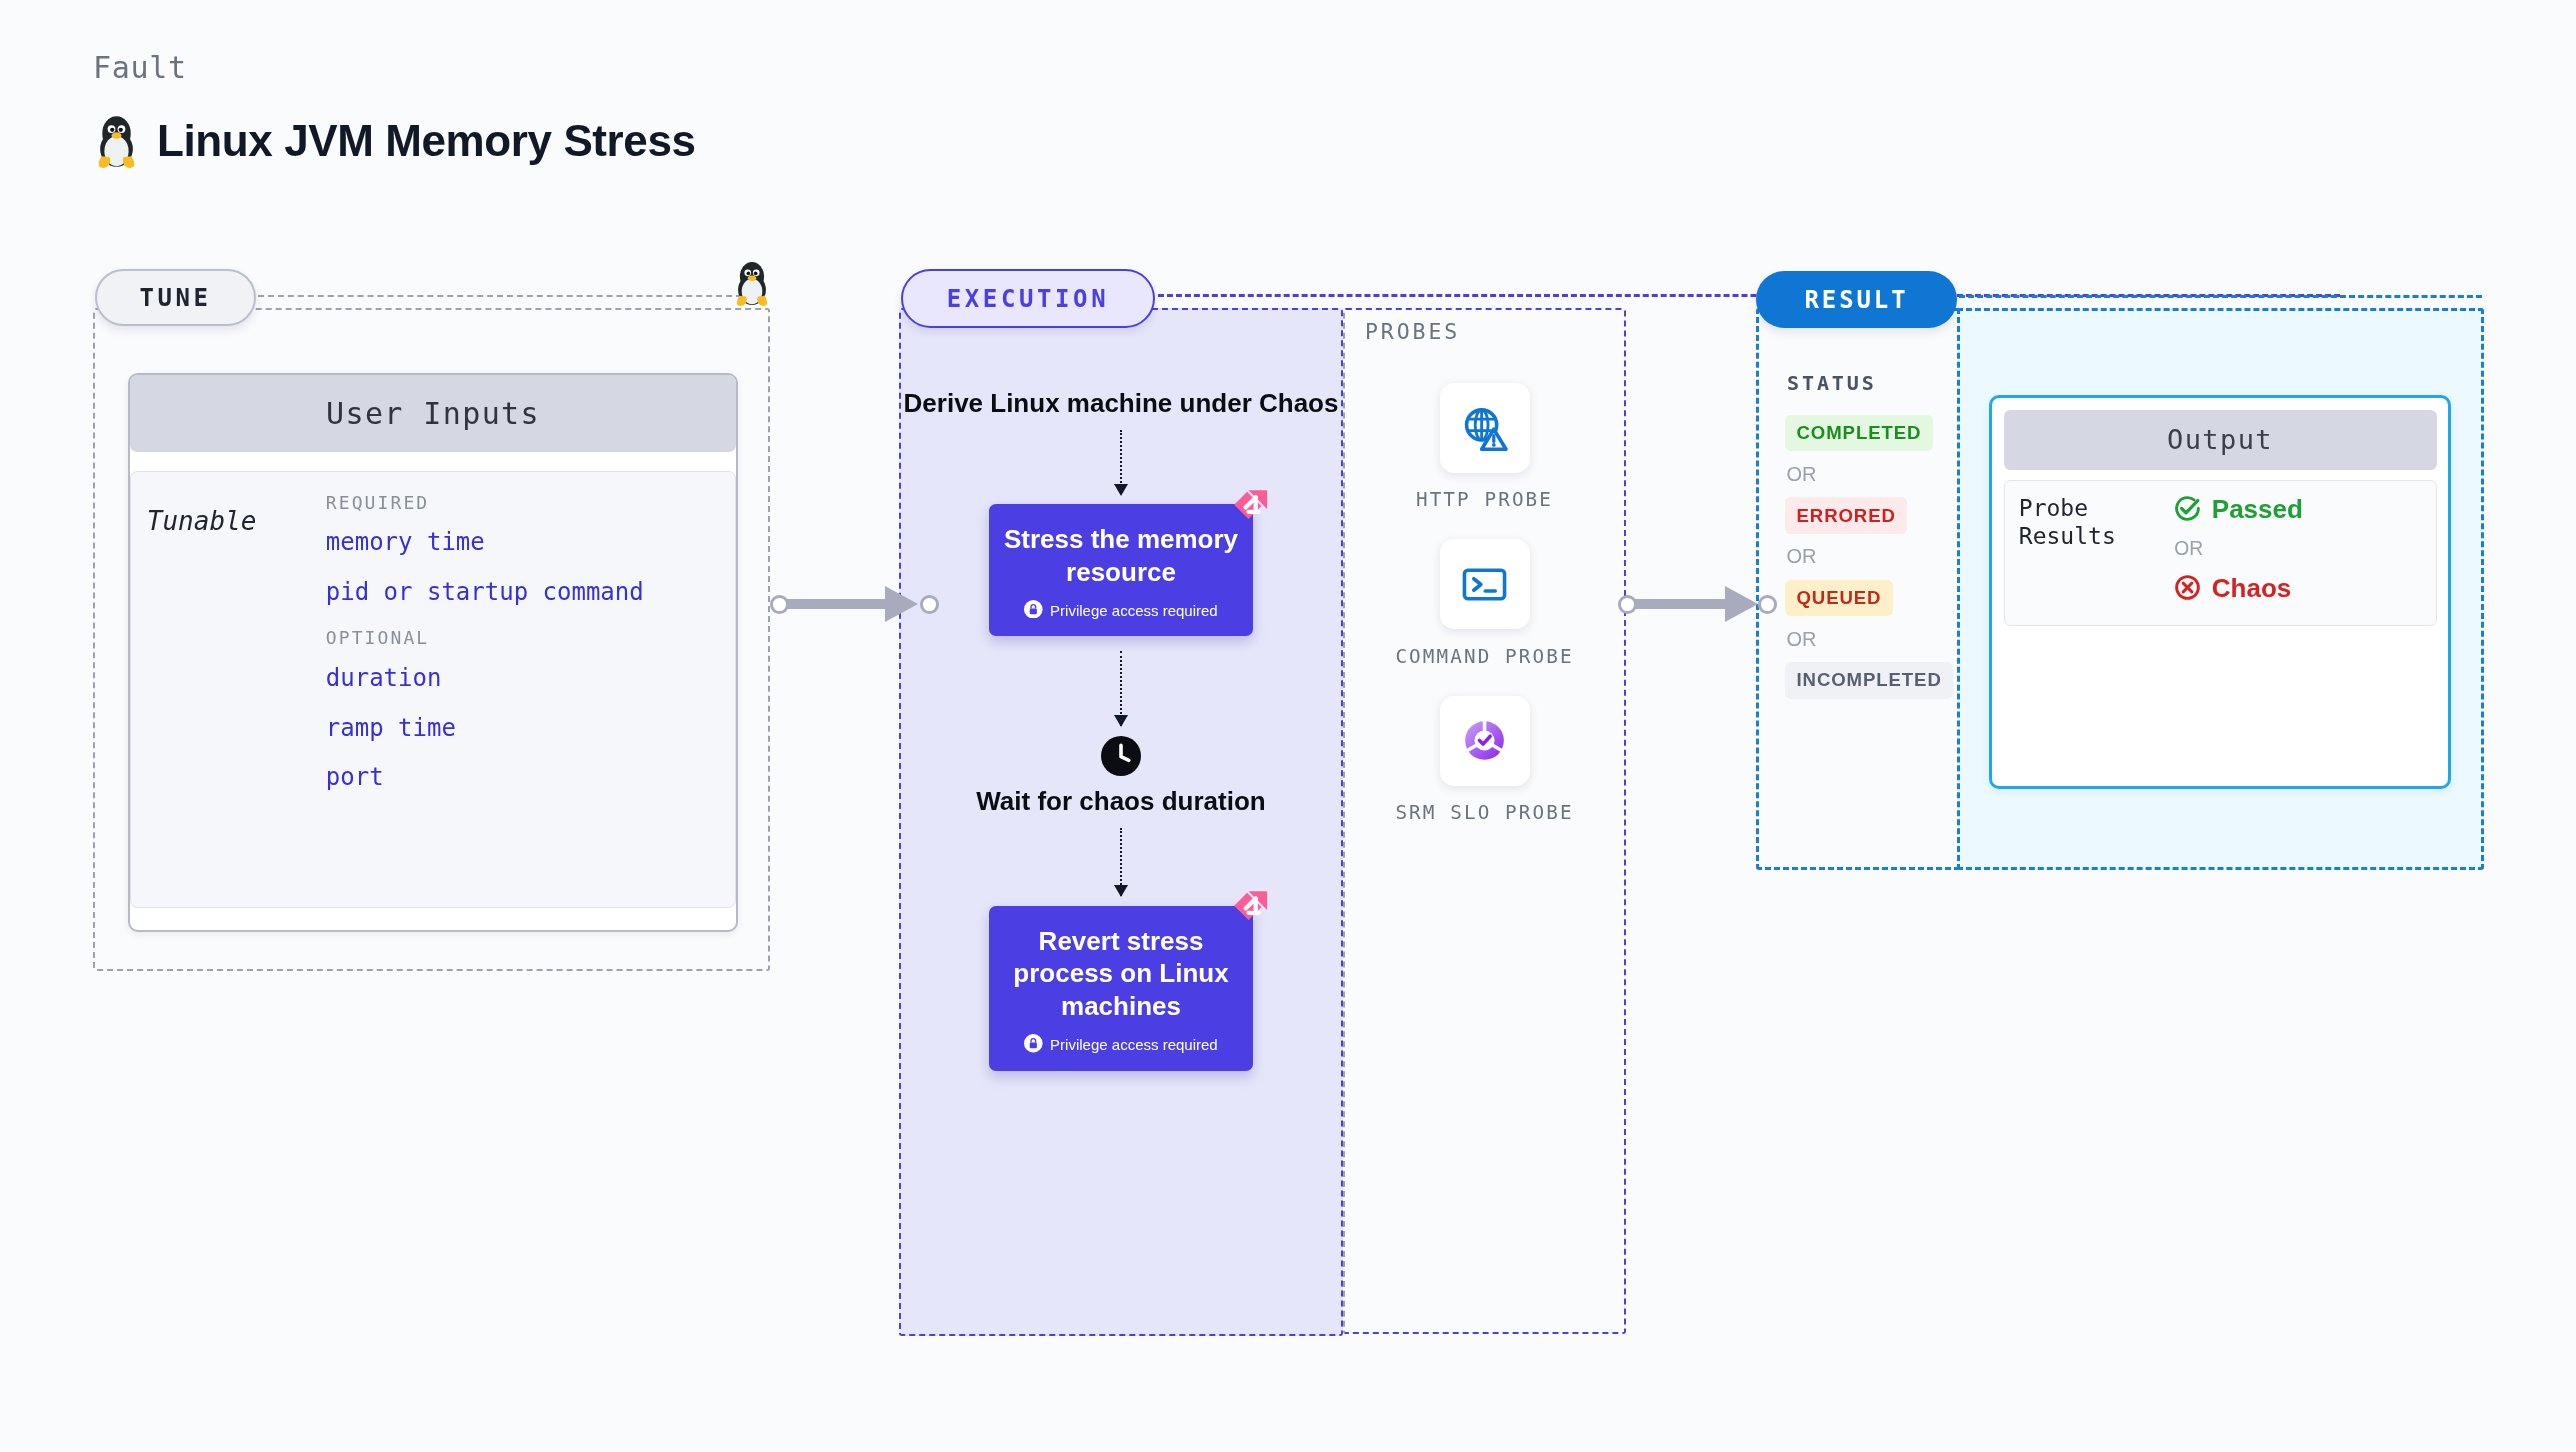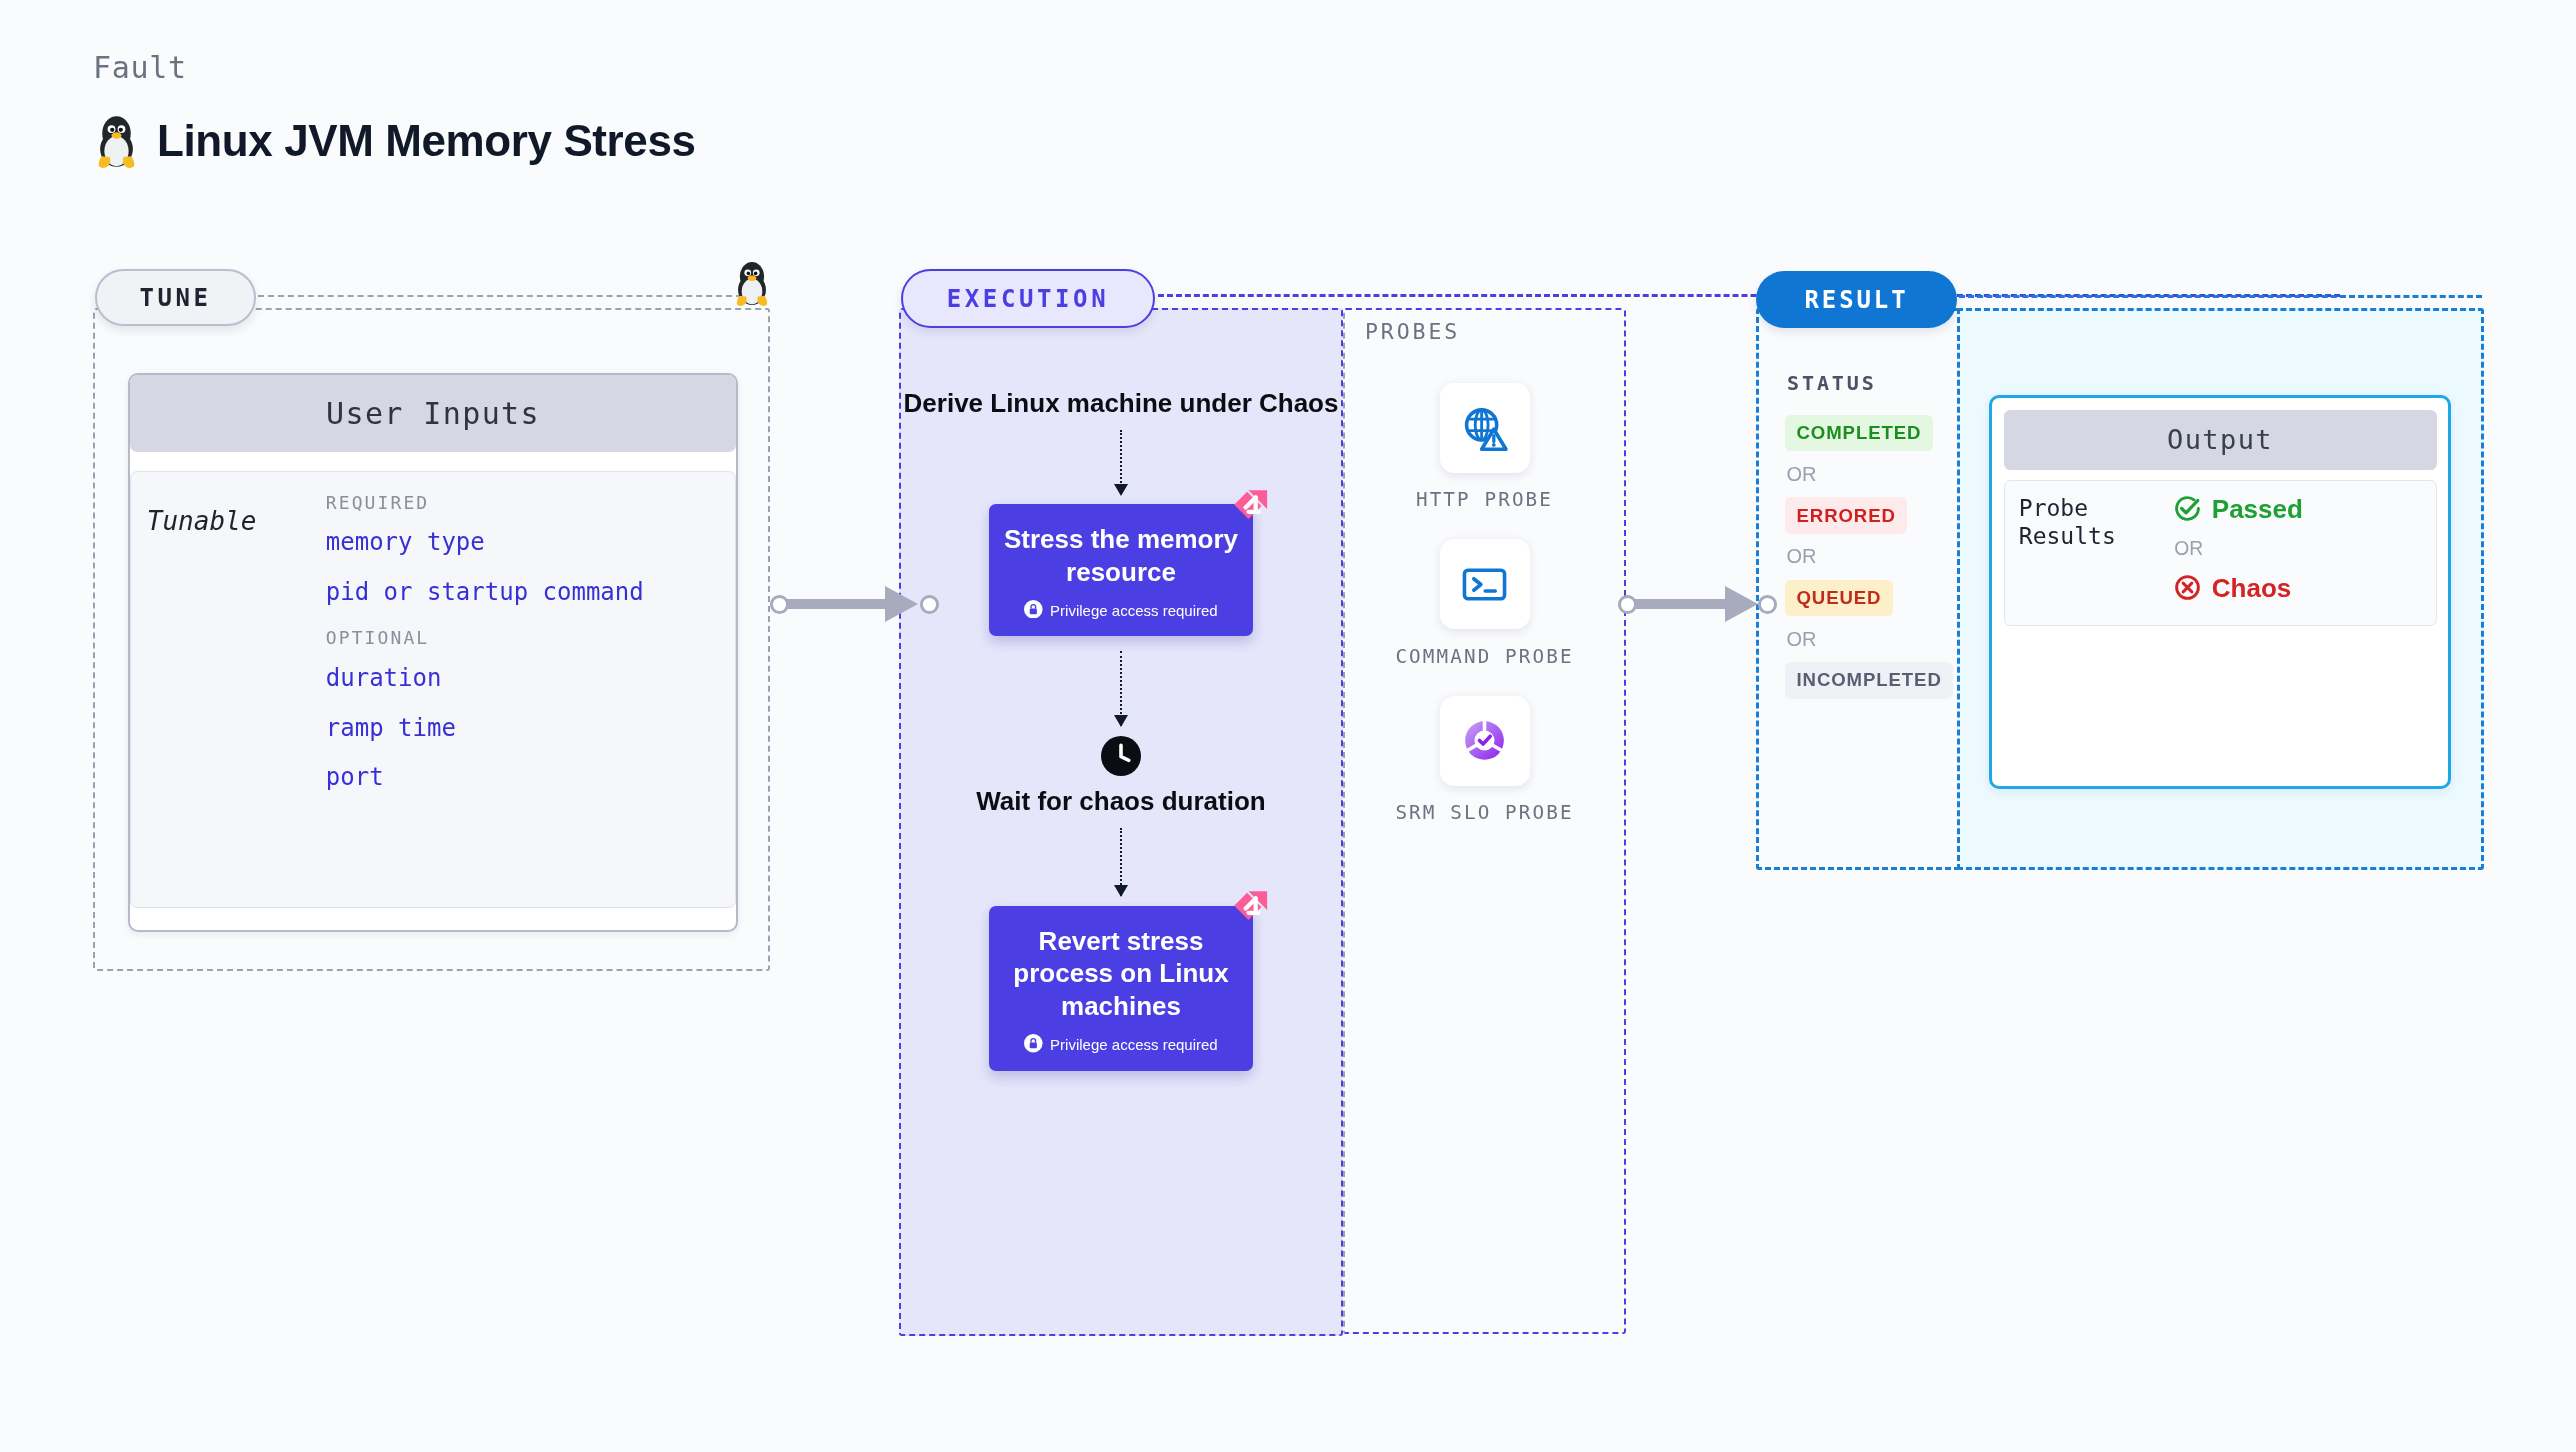--- a/index.html
+++ b/index.html
@@ -279,21 +279,21 @@
     <path d="M54 62 q6 10 3 15 q-6 4 -13 -2 q-4 -6 -1 -12Z" fill="#f7bb23"></path>
   </svg>
 </div>
 
 <div id="user-inputs-card">
   <div id="user-inputs-title">User Inputs</div>
   <div id="tunable-box">
     <div id="tunable-label">Tunable</div>
     <div id="tunable-values">
       <div class="group-label">REQUIRED</div>
-      <div class="tunable-item">memory type</div>
+      <div class="tunable-item">memory time</div>
       <div class="tunable-item">pid or startup command</div>
       <div class="group-label">OPTIONAL</div>
       <div class="tunable-item">duration</div>
       <div class="tunable-item">ramp time</div>
       <div class="tunable-item">port</div>
     </div>
   </div>
 </div>
 
 <div class="conn" style="left:770px;top:595px;width:172px;height:18.6px;">

